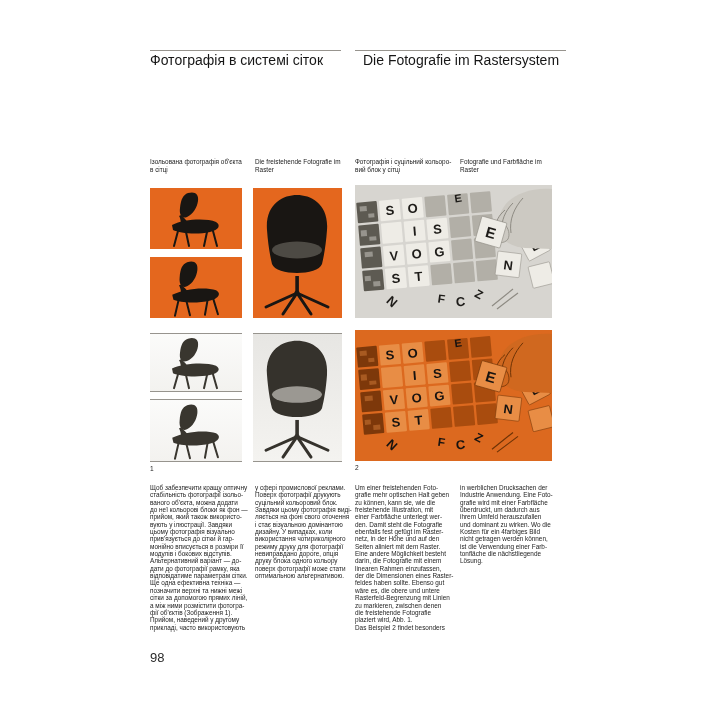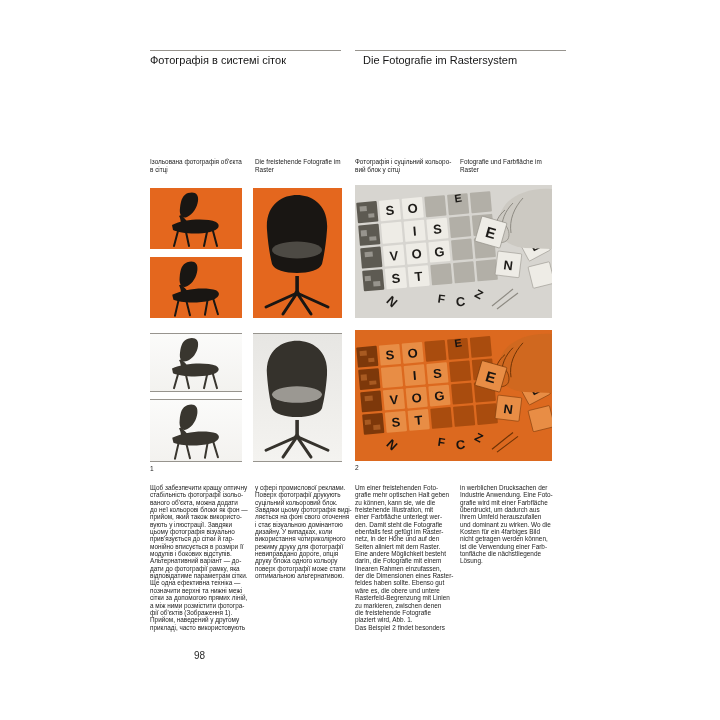--- a/index.html
+++ b/index.html
@@ -3,25 +3,25 @@
 <meta charset="utf-8">
 <style>
   html,body { margin:0; padding:0; }
   body {
     width:720px; height:720px; background:#ffffff;
     font-family:"Liberation Sans", sans-serif; color:#1b1b1b;
     overflow:hidden;
   }
   .page { position:relative; width:720px; height:720px; background:#ffffff; }
   .rule { position:absolute; height:1px; background:#97948e; }
-  .hdr  { position:absolute; font-size:11px; line-height:9px; color:#161616; }
+  .hdr  { position:absolute; font-size:14px; line-height:9px; color:#161616; }
   .cap  { position:absolute; font-size:6.4px; line-height:8.2px; white-space:pre; color:#1c1c1c; }
   .body-col { position:absolute; font-size:6.4px; line-height:7.35px; white-space:pre; color:#1c1c1c; }
   .fig-num { position:absolute; font-size:6.6px; color:#1c1c1c; }
-  .pagenum { position:absolute; font-size:10px; color:#2a2a2a;margin-left:44px; }
+  .pagenum { position:absolute; font-size:13px; color:#2a2a2a; }
 
   .fig { position:absolute; overflow:hidden; }
   .fig svg { display:block; width:100%; height:100%; }
 
   .fig-orange { background:var(--accent,#e4671e); --ink:#191613; --cushion:#4d4a44; }
   .fig-gray-a { background:linear-gradient(#fbfbfa,#f3f2ef); --ink:#39362f; --cushion:#98958e; }
   .fig-gray-b { background:linear-gradient(#e7e6e3,#f4f3f0); --ink:#35322c; --cushion:#9b9892; }
 
   .board-gray   { --pbg:#d7d5d0; --tlight:#eeece6; --tdark:#b2afa7; --tphoto:#5d5a52;
                   --ink2:#1e1c19; --hand:#ccc9c2; --hshade:#8e8b83; }

